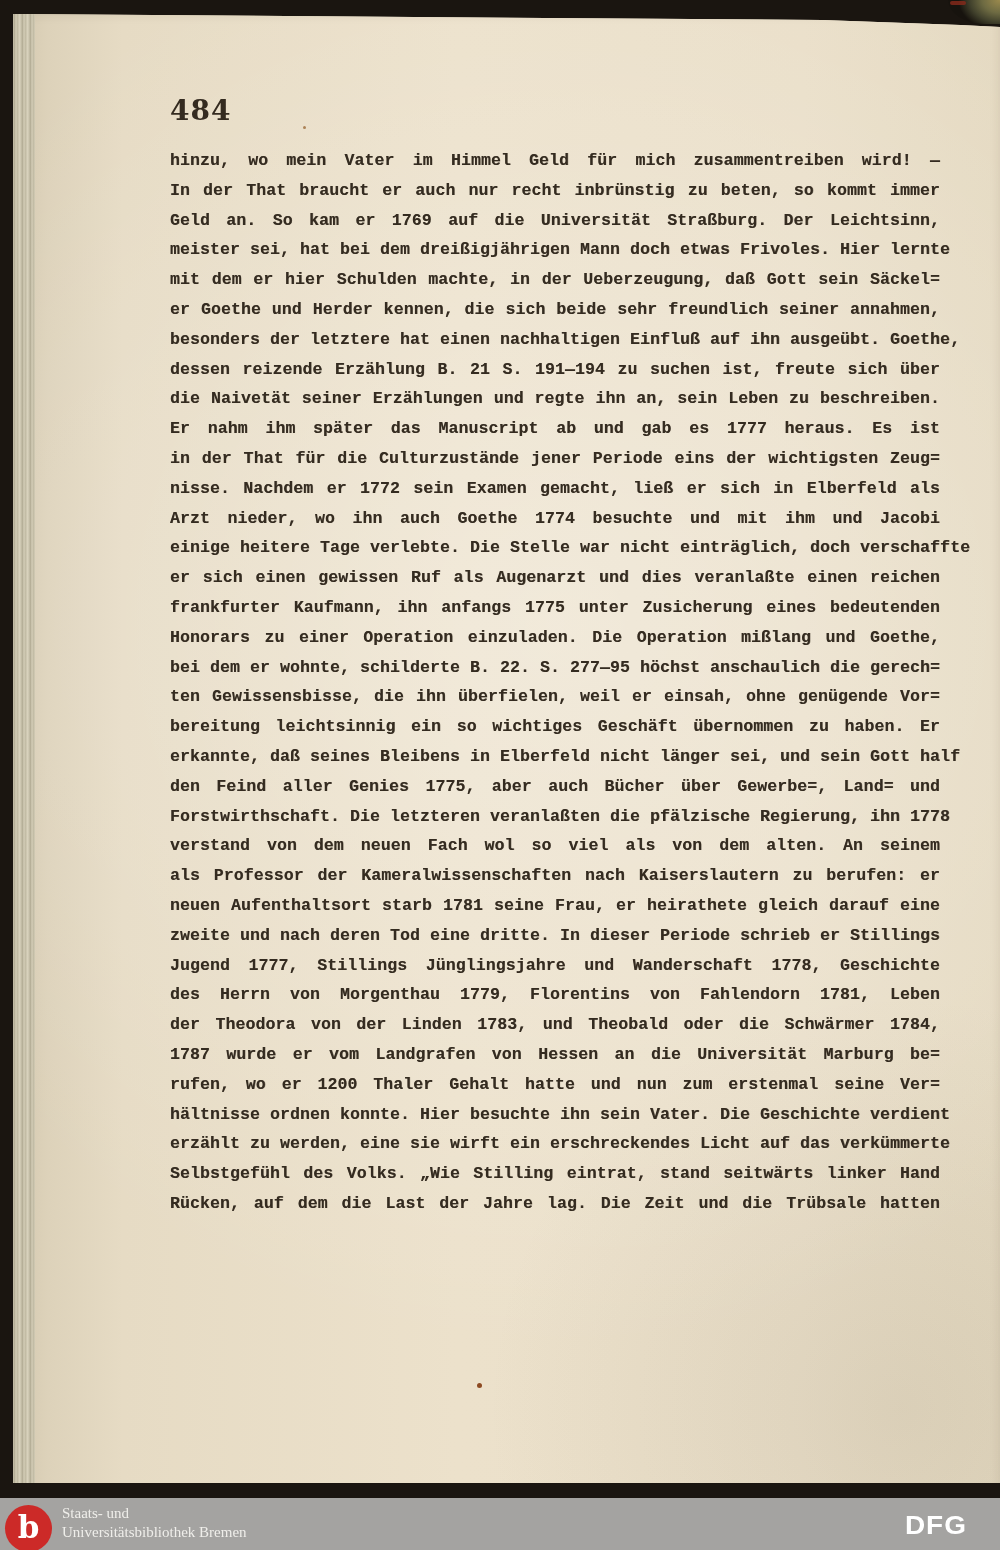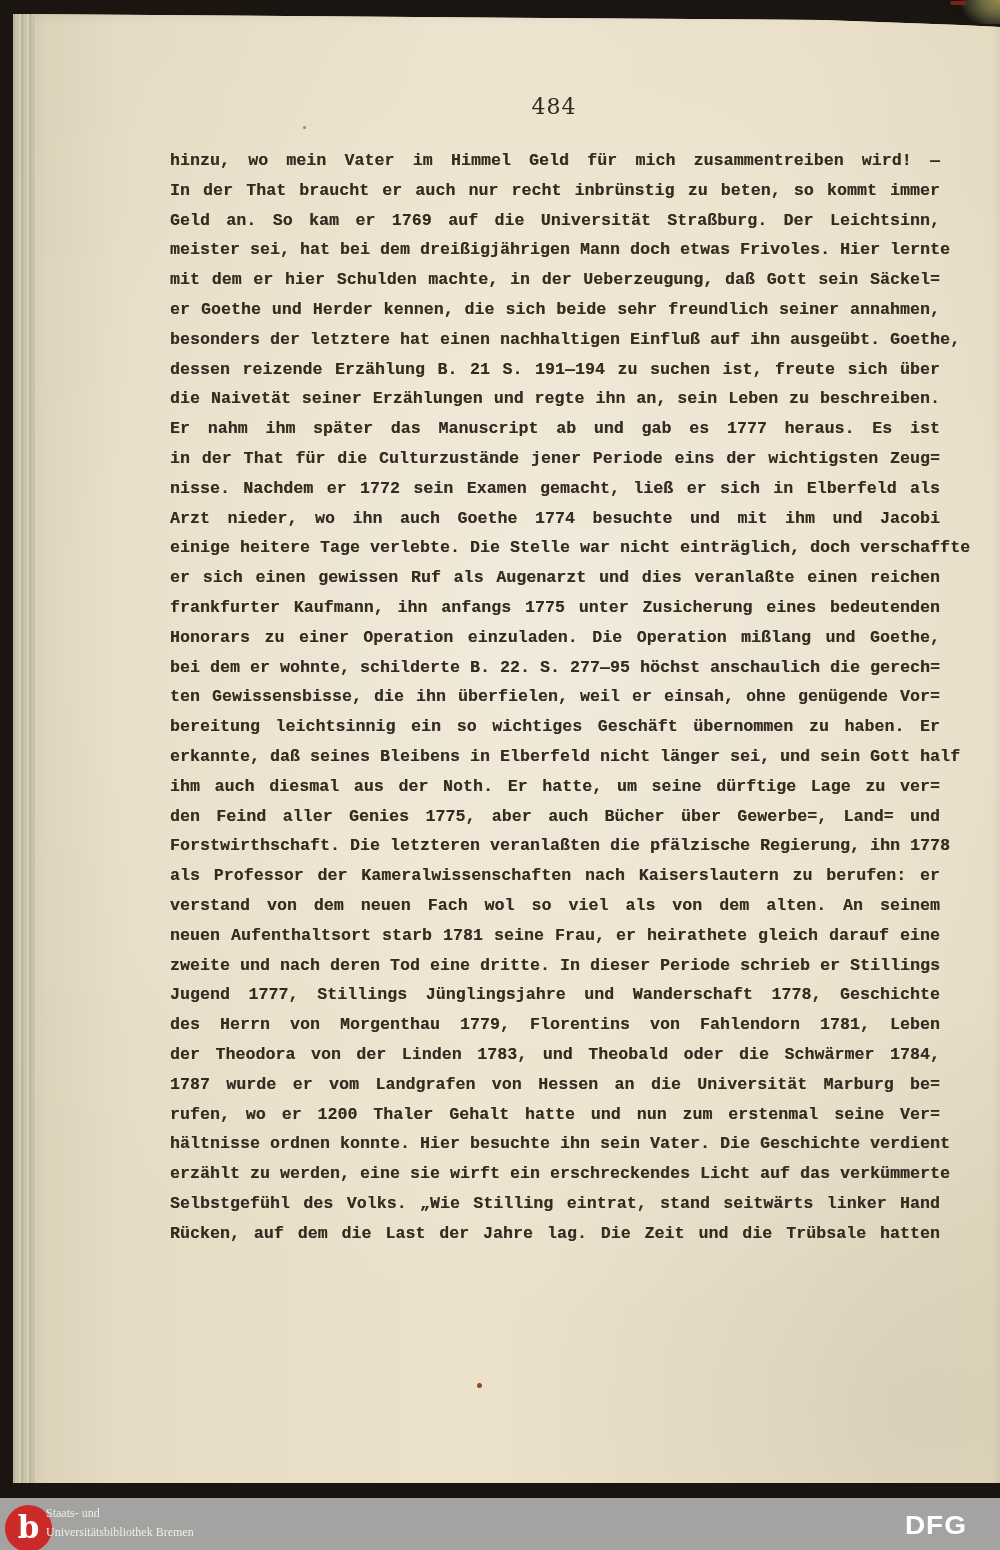--- a/index.html
+++ b/index.html
@@ -49,22 +49,22 @@
   }
   .cover-red-fleck {
     position: absolute;
     top: 1px; right: 34px; width: 16px; height: 4px;
     background: #8a2a1c; border-radius: 2px; opacity: .8;
   }
   
   .page-number {
     position: absolute;
     left: 157px; width: 768px; top: 94px;
-    text-align: center;
-    font-size: 22px; font-weight: normal;
+    text-align: left;
+    font-size: 28px; font-weight: bold;
     letter-spacing: 1px;
     color: var(--ink);
   }
   .body-text {
     position: absolute;
     left: 157px; width: 770px; top: 146px;
     color: var(--ink);
     font-family: Liberation Mono, monospace;
   }
   .text-line {
@@ -95,24 +95,24 @@
     background: var(--red);
     color: #ffffff;
     font-family: "DejaVu Serif", serif;
     font-weight: bold;
     font-size: 31px;
     text-align: center;
     line-height: 44px;
   }
   .library-name {
     position: absolute;
-    left: 46px; top: 6px;
+    left: 62px; top: 6px;
     color: var(--footer-text);
     font-family: "Liberation Serif", serif;
-    font-size: 12px;
+    font-size: 15px;
     line-height: 18.5px;
   }
   .dfg-logo {
     position: absolute;
     right: 33px; top: 12px;
     color: #ffffff;
     font-family: "Liberation Sans", sans-serif;
     font-weight: bold;
     font-size: 28px;
     letter-spacing: 1px;
@@ -142,25 +142,24 @@
       <div class="text-line">nisse.  Nachdem er 1772 sein Examen gemacht, ließ er sich in Elberfeld als</div>
       <div class="text-line">Arzt nieder, wo ihn auch Goethe 1774 besuchte und mit ihm und Jacobi</div>
       <div class="text-line">einige heitere Tage verlebte.  Die Stelle war nicht einträglich, doch verschaffte</div>
       <div class="text-line">er sich einen gewissen Ruf als Augenarzt und dies veranlaßte einen reichen</div>
       <div class="text-line">frankfurter Kaufmann, ihn anfangs 1775 unter Zusicherung eines bedeutenden</div>
       <div class="text-line">Honorars zu einer Operation einzuladen.  Die Operation mißlang und Goethe,</div>
       <div class="text-line">bei dem er wohnte, schilderte B. 22. S. 277—95 höchst anschaulich die gerech=</div>
       <div class="text-line">ten Gewissensbisse, die ihn überfielen, weil er einsah, ohne genügende Vor=</div>
       <div class="text-line">bereitung leichtsinnig ein so wichtiges Geschäft übernommen zu haben.  Er</div>
       <div class="text-line">erkannte, daß seines Bleibens in Elberfeld nicht länger sei, und sein Gott half</div>
-      <div class="text-line">ihm auch diesmal aus der Noth.  Er hatte, um seine dürftige Lage zu ver=</div>
       <div class="text-line">den Feind aller Genies 1775, aber auch Bücher über Gewerbe=, Land= und</div>
       <div class="text-line">Forstwirthschaft.  Die letzteren veranlaßten die pfälzische Regierung, ihn 1778</div>
+      <div class="text-line">verstand von dem neuen Fach wol so viel als von dem alten.  An seinem</div>
       <div class="text-line">als Professor der Kameralwissenschaften nach Kaiserslautern zu berufen: er</div>
-      <div class="text-line">verstand von dem neuen Fach wol so viel als von dem alten.  An seinem</div>
       <div class="text-line">neuen Aufenthaltsort starb 1781 seine Frau, er heirathete gleich darauf eine</div>
       <div class="text-line">zweite und nach deren Tod eine dritte.  In dieser Periode schrieb er Stillings</div>
       <div class="text-line">Jugend 1777, Stillings Jünglingsjahre und Wanderschaft 1778, Geschichte</div>
       <div class="text-line">des Herrn von Morgenthau 1779, Florentins von Fahlendorn 1781, Leben</div>
       <div class="text-line">der Theodora von der Linden 1783, und Theobald oder die Schwärmer 1784,</div>
       <div class="text-line">1787 wurde er vom Landgrafen von Hessen an die Universität Marburg be=</div>
       <div class="text-line">rufen, wo er 1200 Thaler Gehalt hatte und nun zum erstenmal seine Ver=</div>
       <div class="text-line">hältnisse ordnen konnte.  Hier besuchte ihn sein Vater.  Die Geschichte verdient</div>
       <div class="text-line">erzählt zu werden, eine sie wirft ein erschreckendes Licht auf das verkümmerte</div>
       <div class="text-line">Selbstgefühl des Volks.  „Wie Stilling eintrat, stand seitwärts linker Hand</div>

